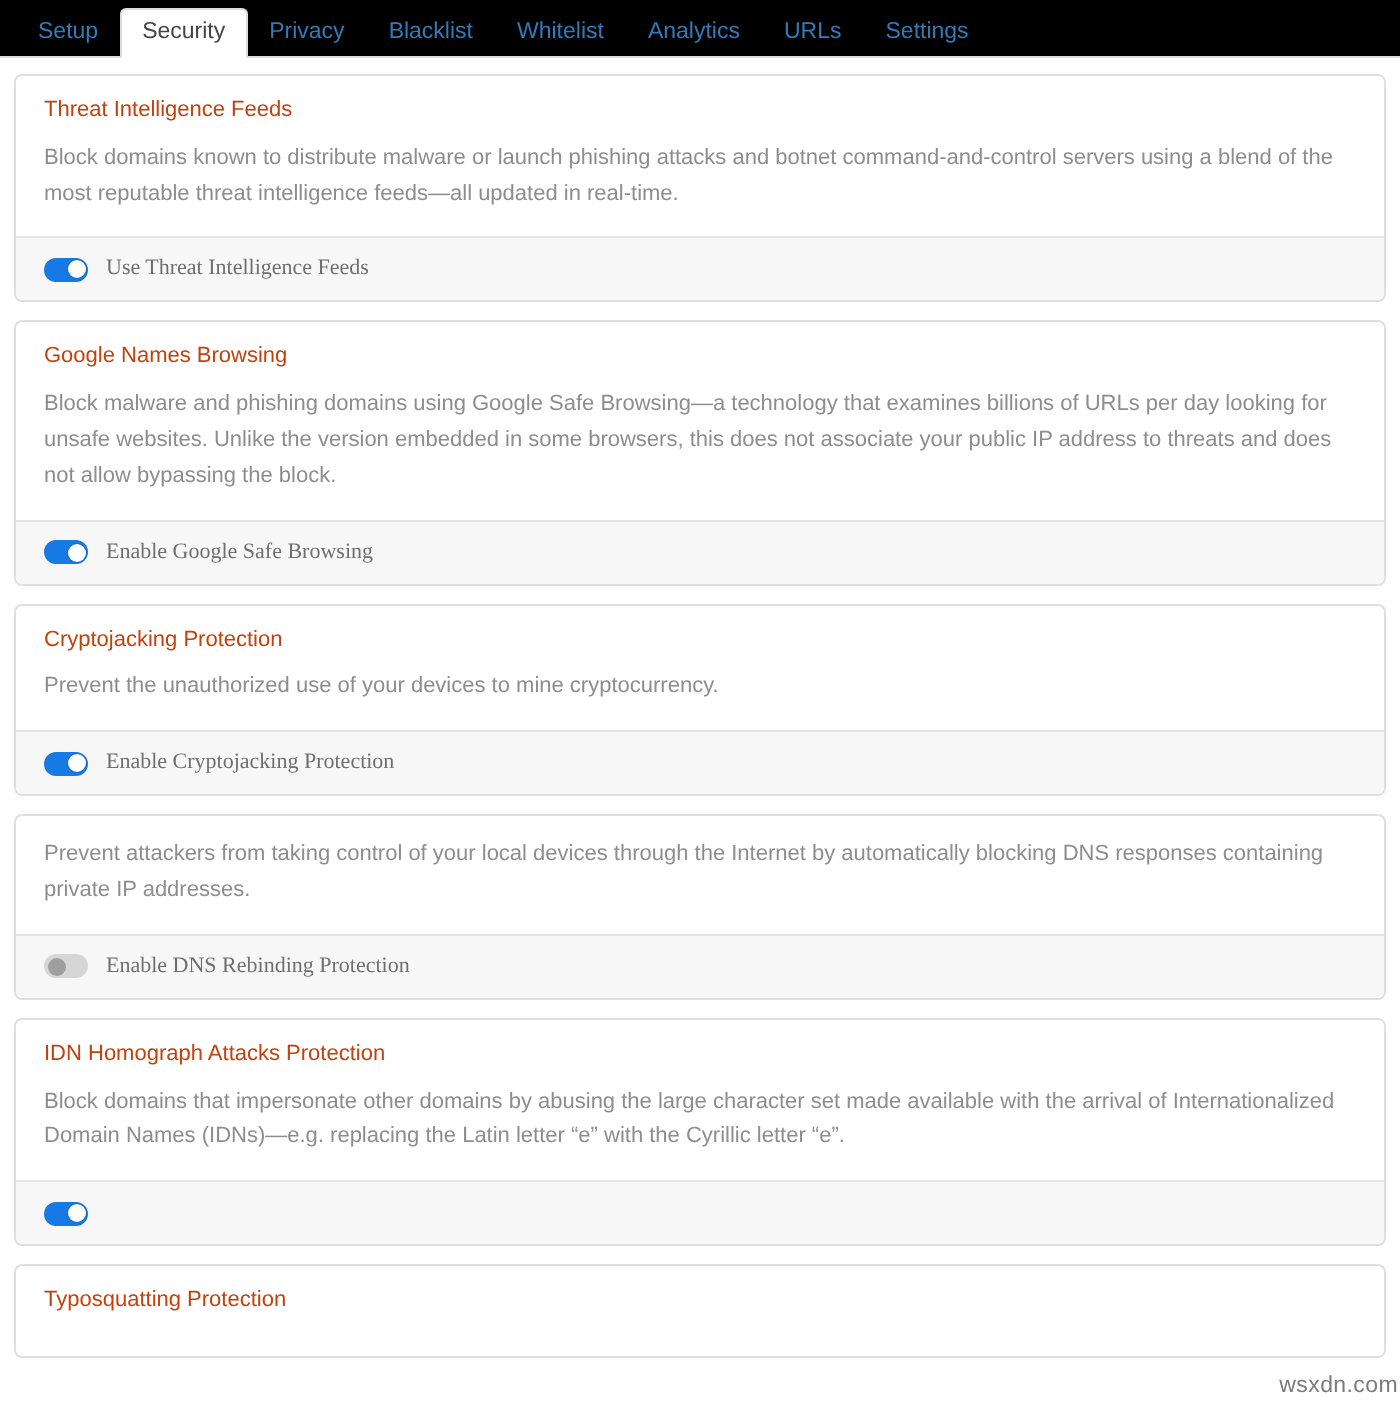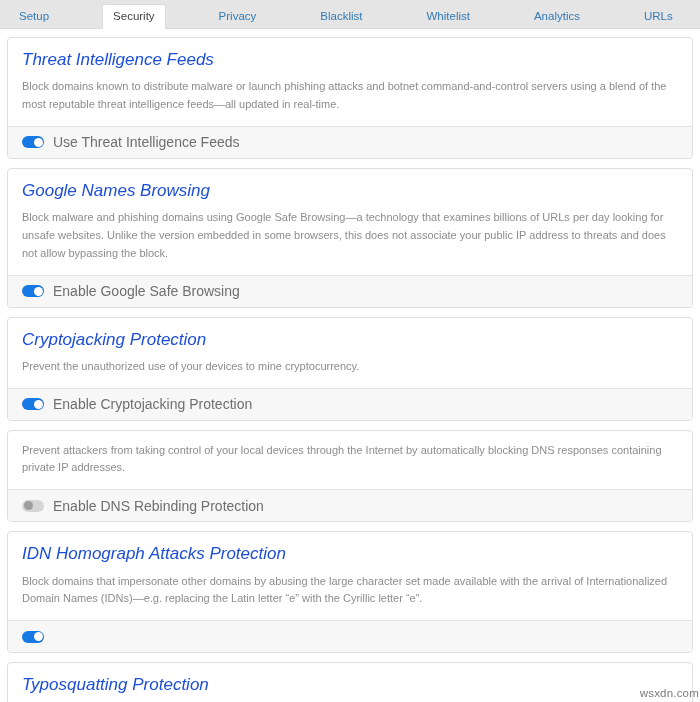--- a/index.html
+++ b/index.html
@@ -13,22 +13,21 @@
   }
 
   
   .tabbar {
     position: relative;
     height: 29px;
     border-bottom: 1px solid #dddddd;
     padding-left: 8px;
     display: flex;
     align-items: flex-end;
-    background: #e5e5e5;
-    gap: 42px;
+    background: #000000;
   }
   .tab {
     font-size: 11.5px;
     color: #337ab7;
     padding: 6px 10px 7px 10px;
     line-height: 1;
     border: 1px solid transparent;
     border-bottom: none;
     border-radius: 3px 3px 0 0;
     margin-bottom: -1px;
@@ -54,26 +53,25 @@
     border-radius: 4px;
     margin-bottom: 9px;
     overflow: hidden;
   }
 
   .card-body {
     padding: 11px 14px 12px 14px;
   }
 
   .card-title {
-    font-size: 17px;
-    color: #1d4ed8;
+    font-size: 11px;
+    color: #c2410c;
     line-height: 1.25;
     margin-bottom: 8px;
     font-weight: 400;
-    font-style: italic;
   }
 
   .card-desc {
     font-size: 11px;
     color: #8d8d8d;
     line-height: 1.62;
   }
 
   .card-footer {
     background: #f7f7f7;
@@ -113,24 +111,25 @@
   .toggle.on .knob {
     left: 11.5px;
     background: #ffffff;
   }
   .toggle.off .knob {
     background: #9e9e9e;
     box-shadow: none;
   }
 
   .toggle-label {
-    font-size: 14px;
+    font-size: 11px;
     color: #6f6f6f;
     line-height: 1;
     white-space: nowrap;
+    font-family: Liberation Serif, serif;
   }
 
   
   .watermark {
     position: absolute;
     right: 1px;
     bottom: 3px;
     font-size: 11.5px;
     color: #7b7b7b;
     letter-spacing: .2px;

